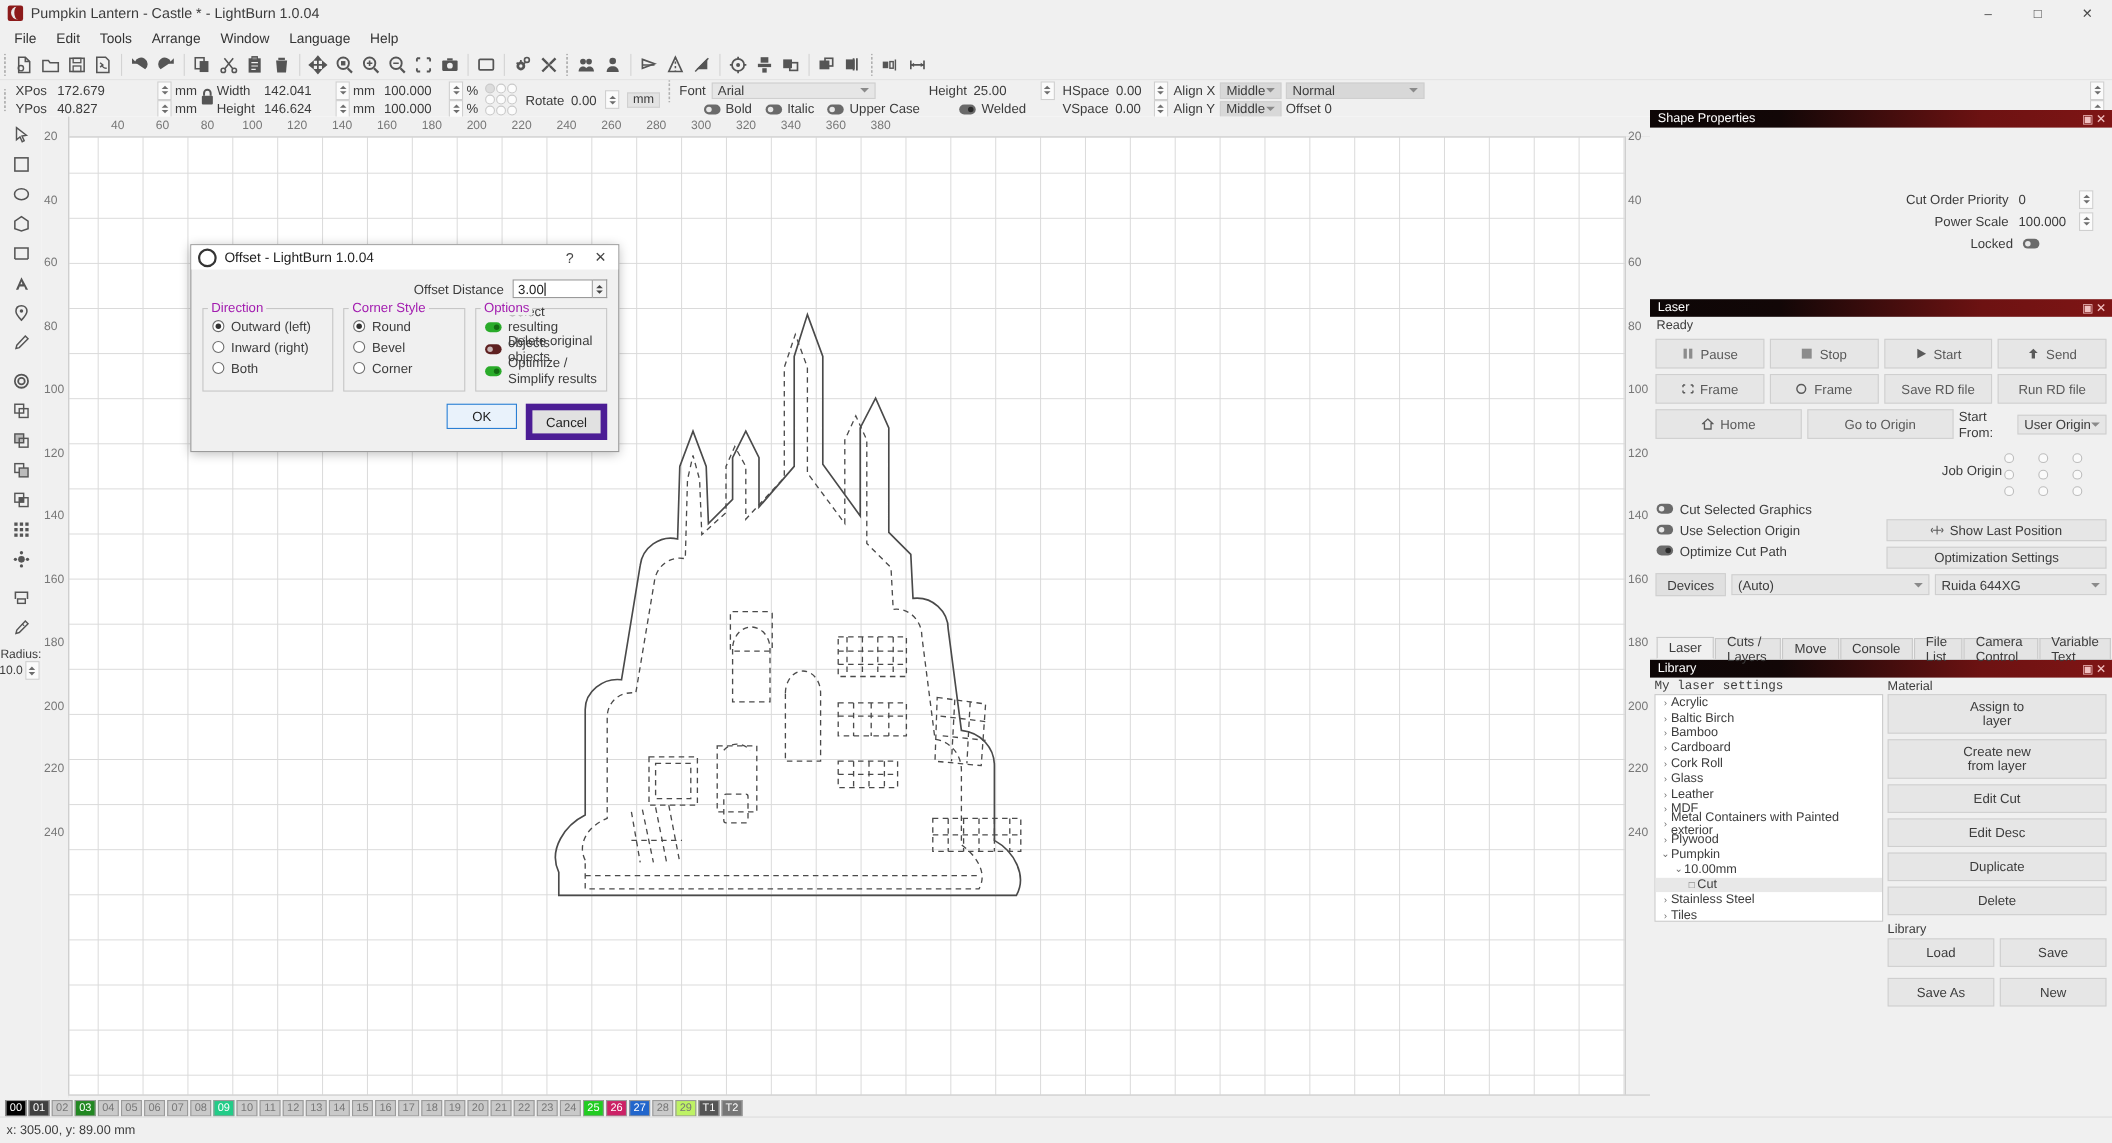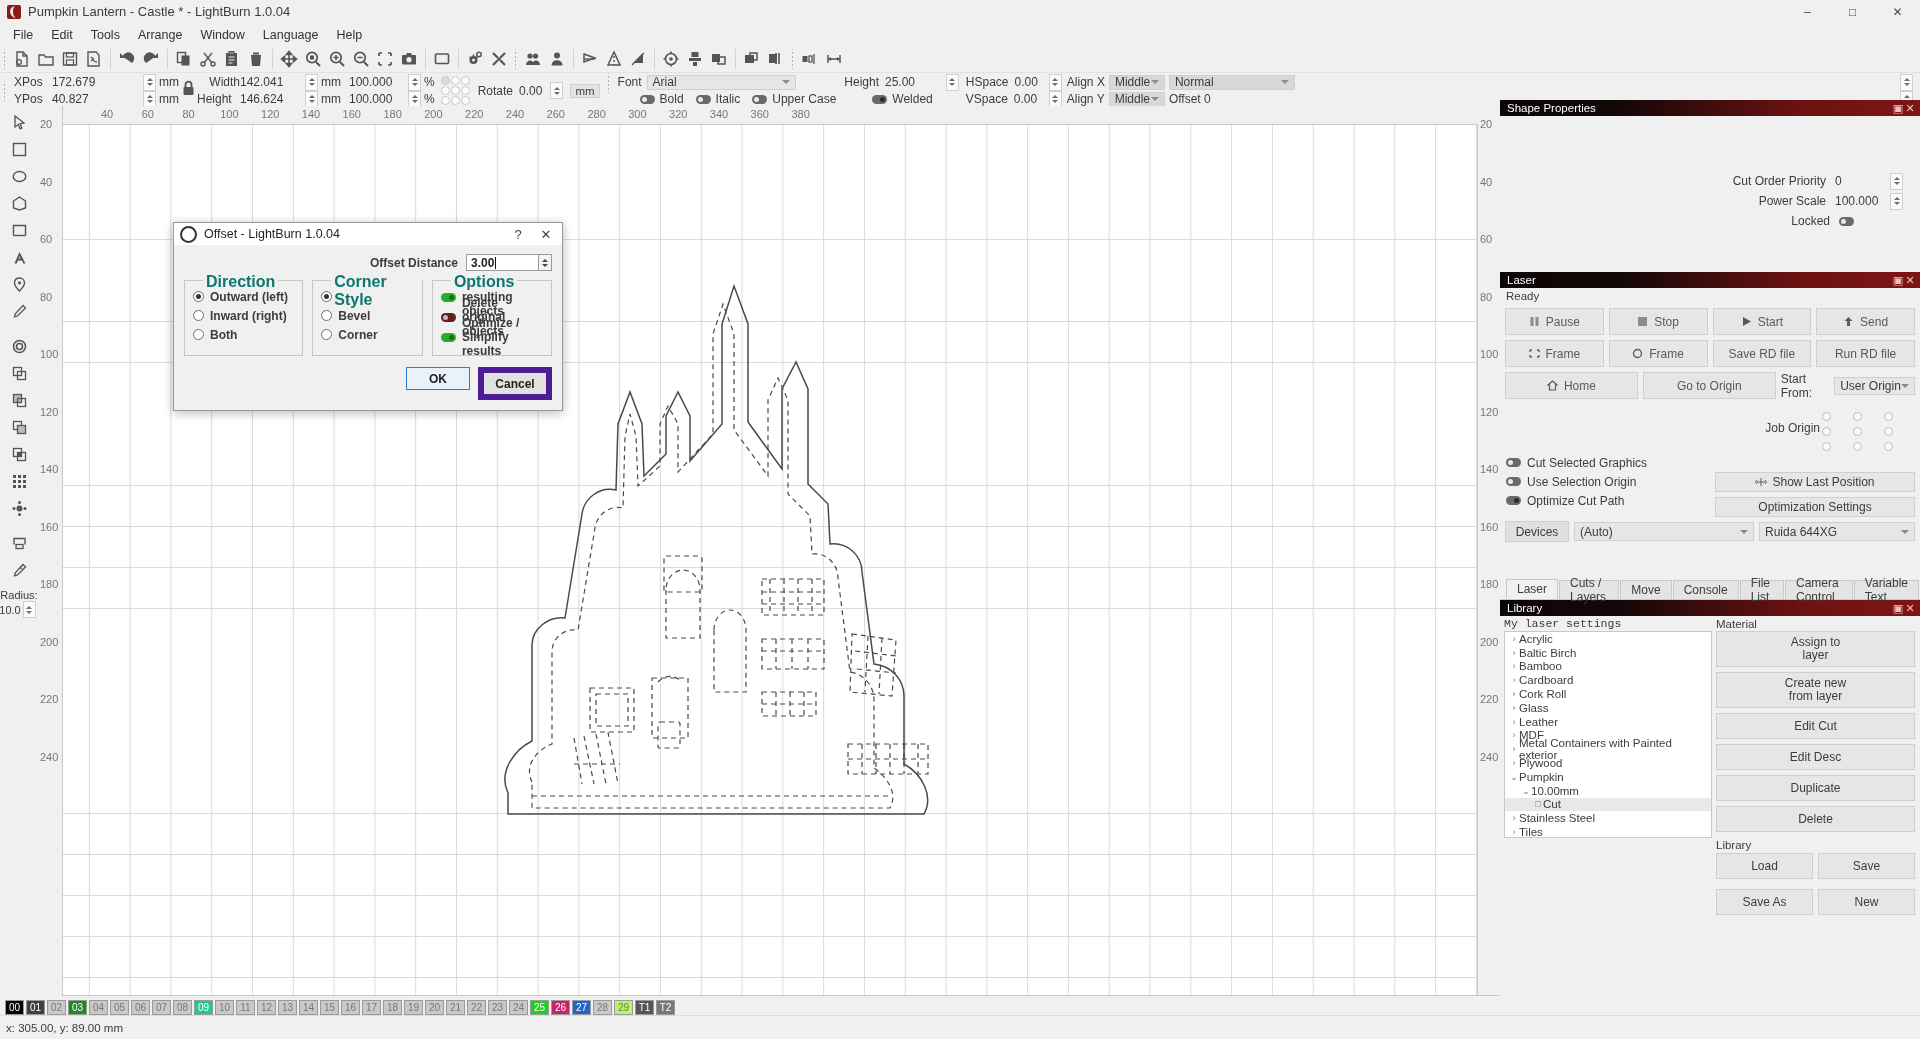--- a/index.html
+++ b/index.html
@@ -97,34 +97,34 @@
   .rb-label{position:absolute;top:3px;font-size:11px;color:#777;transform:translateX(-50%);}
 
   
   .dialog{position:absolute;left:173px;top:222px;width:388px;background:#f0f0f0;
     border:1px solid #9a9a9a;box-shadow:0 2px 10px rgba(0,0,0,.28);}
   .dlg-title{height:22px;background:#fff;display:flex;align-items:center;padding:0 2px 0 6px;}
   .dlg-ico{width:13px;height:13px;border:2.5px solid #333;border-radius:50%;margin-right:7px;flex:none;}
   .dlg-name{font-size:12.5px;color:#1e1e1e;flex:1;}
   .dlg-help,.dlg-x{width:28px;height:22px;display:flex;align-items:center;justify-content:center;
      font-size:13px;color:#444;}
-  .dlg-body{padding:9px 10px 10px 10px;font-weight:bold;}
+  .dlg-body{padding:9px 10px 10px 10px;}
   .dist-row{display:flex;align-items:center;justify-content:flex-end;margin-bottom:9px;}
   .dist-label{font-size:12px;color:#3c3c3c;margin-right:8px;}
   .dist-input{width:73px;height:17px;background:#fff;border:1px solid #9a9a9a;
     display:flex;align-items:center;padding-left:4px;font-size:12px;color:#1e1e1e;box-sizing:border-box;}
   .caret-bar{display:inline-block;width:1px;height:12px;background:#111;margin-left:1px;}
   .dist-spin{width:13px;height:17px;border:1px solid #9a9a9a;border-left:none;background:#f3f3f3;
     display:flex;flex-direction:column;align-items:center;justify-content:center;box-sizing:border-box;}
   .dist-spin i{width:0;height:0;border-left:3px solid transparent;border-right:3px solid transparent;}
   .dist-spin i.up{border-bottom:3px solid #444;margin-bottom:2px;}
   .dist-spin i.dn{border-top:3px solid #444;}
   .groups{display:flex;gap:9px;}
   .grp{border:1px solid #c6c6c6;padding:6px 8px 8px 8px;position:relative;}
-  .grp .gtitle{position:absolute;top:-8px;left:18px;background:#f0f0f0;padding:0 3px;font-size:16px;color:#0f766e;}
+  .grp .gtitle{position:absolute;top:-8px;left:4px;background:#f0f0f0;padding:0 3px;font-size:12px;color:#a21caf;}
   .grp.direction{width:118px;}
   .grp.corner{width:108px;}
   .grp.options{width:119px;}
   .radio-row{display:flex;align-items:center;height:19px;}
   .radio{width:11px;height:11px;border-radius:50%;border:1.4px solid #6d6d6d;background:#fff;
     margin-right:6px;flex:none;position:relative;box-sizing:border-box;}
   .radio.sel::after{content:"";position:absolute;left:2px;top:2px;width:5px;height:5px;
     border-radius:50%;background:#333;}
   .radio-label{font-size:12px;color:#3c3c3c;}
   .opt-row{display:flex;align-items:center;height:20px;}
@@ -472,21 +472,21 @@
 
     <div class="lockicon">
       <svg width="15" height="19" viewBox="0 0 15 19">
           <path d="M4.5 8V5.6a3 3 0 0 1 6 0V8" fill="none" stroke="#555" stroke-width="1.8"></path>
           <rect x="2.5" y="8" width="10" height="8" rx="1" fill="#555"></rect>
         </svg>
     </div>
 
     <div class="prop-rows" style="width:105px;">
       <div class="prow">
-        <span class="plabel" style="width:43px;text-align:right;">Width</span>
+        <span class="plabel" style="width:43px;">Width</span>
         <span class="pval">142.041</span>
       </div>
       <div class="prow">
         <span class="plabel" style="width:43px;">Height</span>
         <span class="pval">146.624</span>
       </div>
     </div>
 
     <div class="prop-rows">
       <div class="prow">

